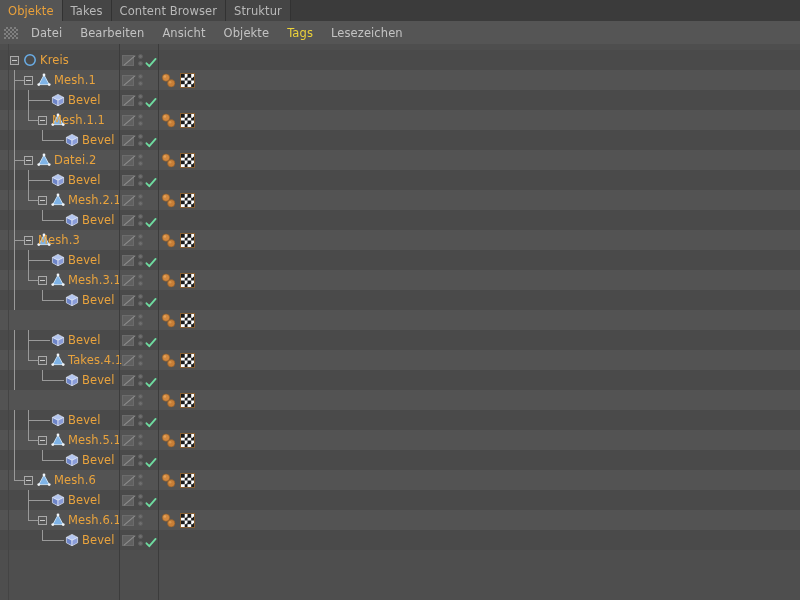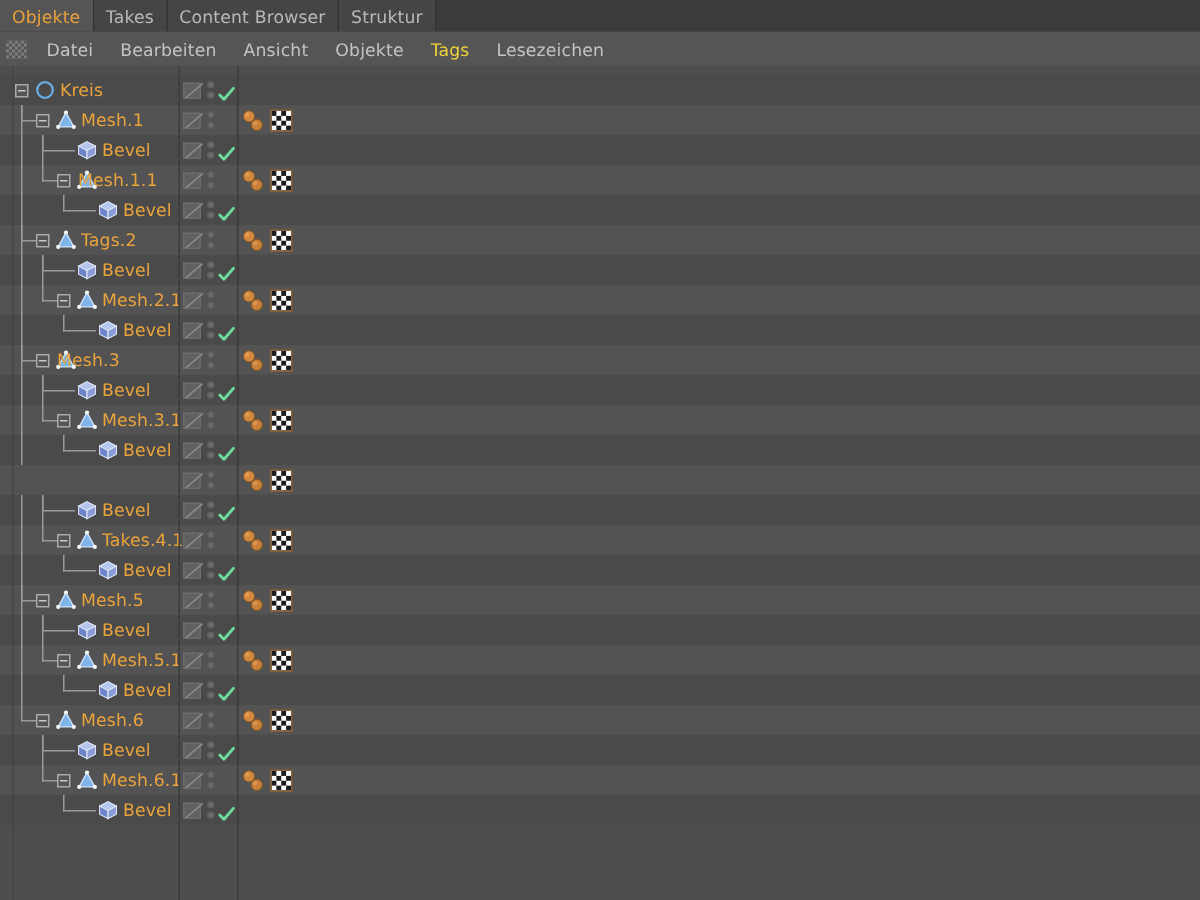--- a/index.html
+++ b/index.html
@@ -378,21 +378,21 @@
             <div class="tline-v" style="left: 14px; top: 0px; height: 20px;"></div>
             <div class="expander" style="left: 24px;"></div>
             <div class="icon" style="left: 37px;">
               <svg width="14" height="14" viewBox="0 0 14 14">
                 <polygon points="7,2 12.2,11.6 1.8,11.6" fill="#7fb4e8" stroke="#cfe4f7" stroke-width="0.9"></polygon>
                 <circle cx="7" cy="2" r="1.4" fill="#f2f6fa"></circle>
                 <circle cx="12.2" cy="11.6" r="1.4" fill="#f2f6fa"></circle>
                 <circle cx="1.8" cy="11.6" r="1.4" fill="#f2f6fa"></circle>
               </svg>
             </div>
-            <div class="tlabel" style="left: 54px;">Tags.2</div>
+            <div class="tlabel" style="left: 54px;">Datei.2</div>
           </div>
           <div class="layerchip"></div>
           <div class="dot d1"></div>
           <div class="dot d2"></div>
           <div class="tagphong"><svg width="18" height="15" viewBox="0 0 18 15">
               <circle cx="5" cy="4.6" r="3.7" fill="#d2883f" stroke="#8a5a28" stroke-width="0.6"></circle>
               <circle cx="3.9" cy="3.5" r="1.3" fill="#e8a95f" opacity="0.75"></circle>
               <circle cx="10.2" cy="10.3" r="3.7" fill="#c87f37" stroke="#8a5a28" stroke-width="0.6"></circle>
               <circle cx="9.1" cy="9.2" r="1.3" fill="#e0a055" opacity="0.75"></circle>
             </svg></div>
@@ -641,35 +641,20 @@
             <div class="tlabel" style="left: 82px;">Bevel</div>
           </div>
           <div class="layerchip"></div>
           <div class="dot d1"></div>
           <div class="dot d2"></div>
           <div class="check"><svg width="12" height="12" viewBox="0 0 12 12">
               <path d="M1.5 6.3 L4.3 9.2 L10.6 1.9" fill="none" stroke="#6fdba0" stroke-width="1.9" stroke-linecap="round" stroke-linejoin="round"></path>
             </svg></div>
         </div>
         <div class="row even">
-          <div class="namecell">
-            <div class="tline-h" style="left: 14px; width: 10px;"></div>
-            <div class="tline-v" style="left: 14px; top: 0px; height: 11px;"></div>
-            <div class="tline-v" style="left: 14px; top: 0px; height: 20px;"></div>
-            <div class="expander" style="left: 24px;"></div>
-            <div class="icon" style="left: 37px;">
-              <svg width="14" height="14" viewBox="0 0 14 14">
-                <polygon points="7,2 12.2,11.6 1.8,11.6" fill="#7fb4e8" stroke="#cfe4f7" stroke-width="0.9"></polygon>
-                <circle cx="7" cy="2" r="1.4" fill="#f2f6fa"></circle>
-                <circle cx="12.2" cy="11.6" r="1.4" fill="#f2f6fa"></circle>
-                <circle cx="1.8" cy="11.6" r="1.4" fill="#f2f6fa"></circle>
-              </svg>
-            </div>
-            <div class="tlabel" style="left: 54px;">Mesh.5</div>
-          </div>
           <div class="layerchip"></div>
           <div class="dot d1"></div>
           <div class="dot d2"></div>
           <div class="tagphong"><svg width="18" height="15" viewBox="0 0 18 15">
               <circle cx="5" cy="4.6" r="3.7" fill="#d2883f" stroke="#8a5a28" stroke-width="0.6"></circle>
               <circle cx="3.9" cy="3.5" r="1.3" fill="#e8a95f" opacity="0.75"></circle>
               <circle cx="10.2" cy="10.3" r="3.7" fill="#c87f37" stroke="#8a5a28" stroke-width="0.6"></circle>
               <circle cx="9.1" cy="9.2" r="1.3" fill="#e0a055" opacity="0.75"></circle>
             </svg></div>
           <div class="tagtex"></div>

